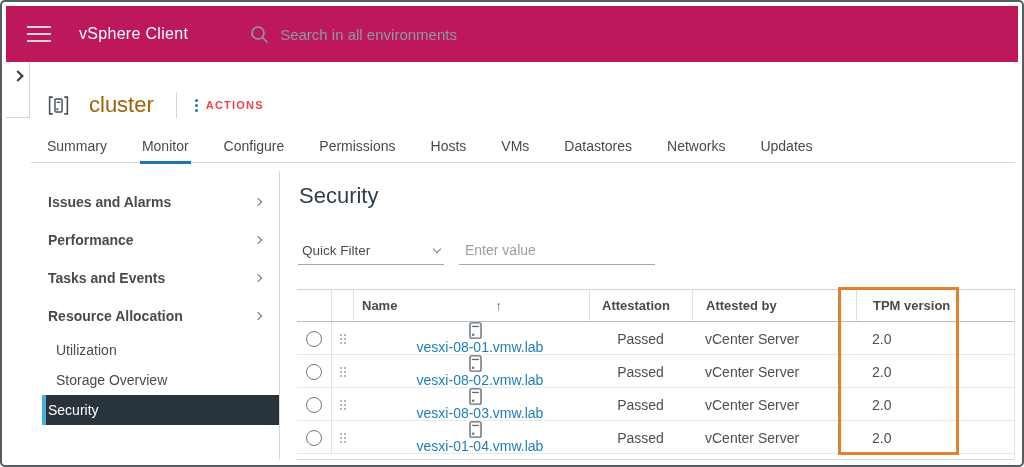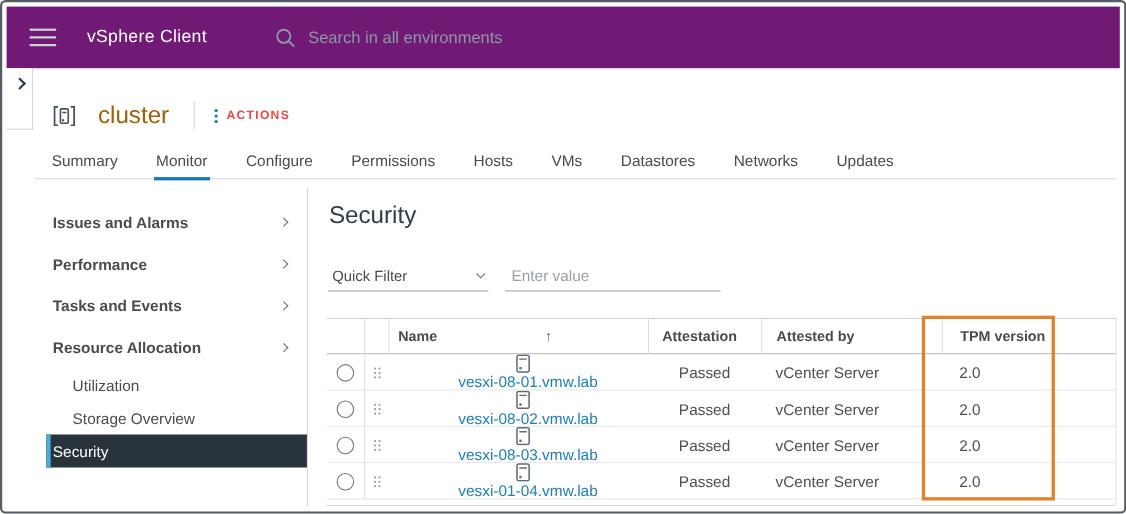--- a/index.html
+++ b/index.html
@@ -4,21 +4,21 @@
 <style>
   * { margin:0; padding:0; box-sizing:border-box; }
   body { background:#ffffff; font-family:"Liberation Sans", sans-serif; }
   .screen {
     position:relative; width:1024px; height:467px;
     border:2px solid #565c61; border-radius:5px; background:#ffffff; overflow:hidden;
   }
   
   .topbar {
     position:absolute; left:4px; top:4px; right:4px; height:56px;
-    background:#701a75; display:flex; align-items:center;
+    background:#be185d; display:flex; align-items:center;
   }
   .hamburger { margin-left:21px; width:24px; cursor:pointer; }
   .hamburger div { height:2px; background:#cfd6db; margin:5px 0; }
   .appname { color:#ffffff; font-size:16px; letter-spacing:.3px; margin-left:28px; }
   .searchwrap { display:flex; align-items:center; margin-left:62px; }
   .searchwrap svg { flex:none; }
   .searchinput {
     background:transparent; border:none; outline:none;
     color:#c6ced4; font-size:15px; margin-left:11px; width:250px;
   }
@@ -54,21 +54,21 @@
     position:absolute; left:28px; top:169px; width:250px; height:289px;
     border-right:1px solid #d8d8d8; padding-top:12px;
   }
   .nav-group {
     display:flex; justify-content:space-between; align-items:center;
     margin-left:12px; padding:11px 16px 11px 6px;
     font-size:14px; font-weight:700; color:#4b4b4b; cursor:pointer;
   }
   .nav-group .chev { color:#6e6e6e; margin-right:2px; }
   .nav-link {
-    margin-left:30px; padding:7px 16px 7px 6px;
+    margin-left:20px; padding:7px 16px 7px 6px;
     font-size:14px; color:#4b4b4b; cursor:pointer;
   }
   .nav-link.selected {
     background:#28333c; color:#ffffff;
     border-left:4px solid #4aaed9; padding-left:2px; margin-left:12px;
   }
   
   .main { position:absolute; left:295px; top:169px; width:723px; height:289px; }
   .pagetitle { font-size:22px; font-weight:400; color:#2f3d49; position:absolute; left:2px; top:12px; }
   .filterrow { position:absolute; left:1px; top:66px; display:flex; }

